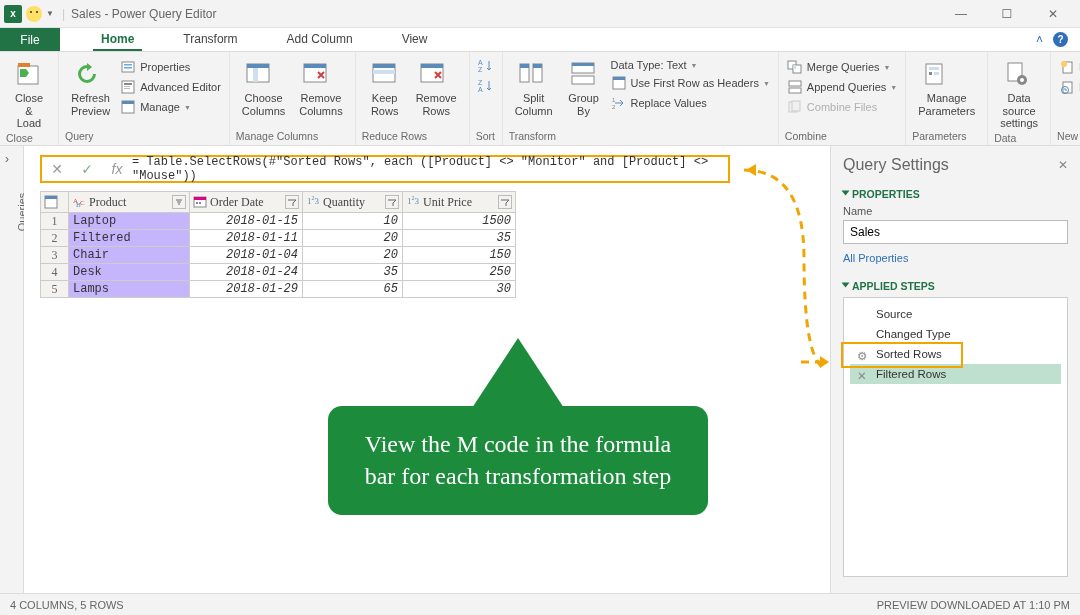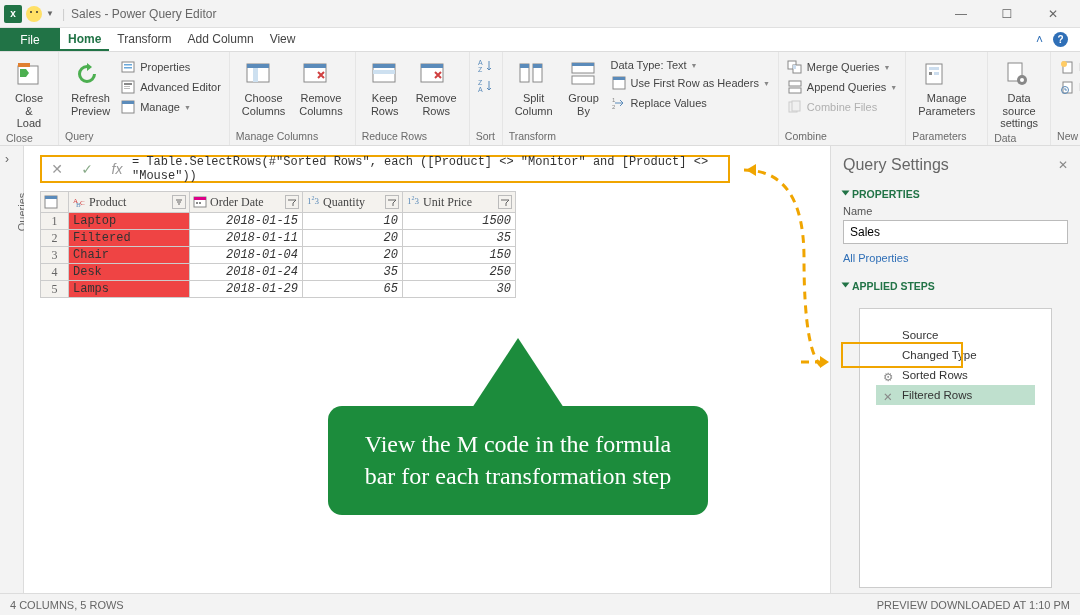--- a/index.html
+++ b/index.html
@@ -12,21 +12,21 @@
 .titlebar .smiley:before{content:"";position:absolute;width:2px;height:2px;background:#333;border-radius:50%;top:5px;left:4px;box-shadow:6px 0 #333;}
 .titlebar .dd{font-size:8px;color:#666;margin-right:2px;}
 .titlebar .sep{color:#ccc;margin:0 6px;}
 .titlebar .title{color:#666;}
 .wincontrols{margin-left:auto;display:flex;}
 .wincontrols div{width:46px;height:28px;display:flex;align-items:center;justify-content:center;color:#666;}
 
 
 .menubar{height:24px;background:#fff;display:flex;align-items:stretch;border-bottom:1px solid #dcdcdc;}
 .menubar .file{width:60px;background:#217346;color:#fff;display:flex;align-items:center;justify-content:center;}
-.menubar .tab{padding:0 8px;display:flex;align-items:center;color:#444;border-bottom:2px solid transparent;}
+.menubar .tab{padding:0 8px;display:flex;align-items:center;color:#444;border-bottom:2px solid transparent;margin-left:33px;}
 .menubar .tab.active{color:#217346;border-bottom:2px solid #217346;font-weight:600;}
 .help-ic{margin-left:auto;display:flex;align-items:center;padding:0 12px;color:#2f6fb7;gap:10px;}
 
 
 .ribbon{height:94px;background:#f3f3f3;border-bottom:1px solid #dcdcdc;display:flex;}
 .rgroup{display:flex;flex-direction:column;padding:4px 6px 0;border-right:1px solid #e5e5e5;}
 .rcontent{flex:1;display:flex;align-items:flex-start;gap:2px;}
 .rlabel{text-align:left;font-size:10.5px;color:#6a6a6a;padding-bottom:3px;}
 .vbtn{display:flex;flex-direction:column;padding:2px 6px;min-width:46px;}
 .vbtn .ic{width:32px;height:32px;display:flex;align-items:center;justify-content:center;}
@@ -57,38 +57,38 @@
 
 .dtable{position:absolute;left:16px;top:45px;border-collapse:collapse;font-family:'Courier New',monospace;font-size:12px;}
 .dtable th,.dtable td{border:1px solid #ccc;padding:0;}
 .dtable th{background:#f4f2ee;font-weight:normal;height:20px;}
 .th-inner{display:flex;align-items:center;height:20px;padding:0 3px;gap:3px;font-family:'Segoe UI';color:#444;}
 .th-inner .ci{width:14px;height:14px;}
 .th-inner .cname{flex:1;text-align:left;}
 .th-inner .cf{width:14px;height:14px;border:1px solid #bbb;display:flex;align-items:center;justify-content:center;}
 .dtable td{height:17px;padding:0 4px;}
 .rowhdr{background:#f4f2ee;width:28px;text-align:center;color:#666;font-family:'Segoe UI';}
-.dtable .c0{width:121px;background:#ef4444;}
+.dtable .c0{width:121px;background:#c4b5fd;}
 .dtable .c1{width:113px;text-align:right;font-style:italic;}
 .dtable .c2{width:100px;text-align:right;font-style:italic;}
 .dtable .c3{width:113px;text-align:right;font-style:italic;}
 .tblcorn{width:24px;background:#f4f2ee;}
 
 
 .callout{position:absolute;left:304px;top:260px;width:380px;background:#1c8c3c;color:#fff;border-radius:14px;padding:22px 26px;text-align:center;font-size:24px;line-height:1.35;font-family:'Segoe UI Light','Segoe UI';}
 .callout:before{content:"";position:absolute;top:-68px;left:50%;margin-left:-46px;border:46px solid transparent;border-bottom:70px solid #1c8c3c;border-top:0;}
 
 
 .qpanel h3{margin:0 0 14px 0;font-weight:400;color:#666;font-size:16px;}
 .qpanel .close{position:absolute;right:12px;top:12px;color:#888;}
 .sect-lbl{font-size:10.5px;color:#217346;font-weight:600;margin-bottom:5px;}
 .tri{display:inline-block;width:0;height:0;border-top:4px solid transparent;border-bottom:4px solid transparent;border-left:5px solid #217346;transform:rotate(90deg);margin-right:4px;vertical-align:1px;}
 .name-in{width:100%;border:1px solid #bbb;padding:4px 6px;font-size:12px;margin-bottom:8px;}
 .linkish{color:#2f6fb7;font-size:11px;margin-bottom:16px;display:block;}
-.steps{background:#fff;border:1px solid #ccc;padding:16px;margin:16px;list-style:none;height:280px;}
+.steps{background:#fff;border:1px solid #ccc;padding:6px;margin:0;list-style:none;height:280px;}
 .steps li{padding:4px 10px 4px 26px;font-size:11.5px;position:relative;}
 .steps li .gear{position:absolute;left:7px;top:5px;color:#888;}
 .steps li.sel{background:#bfe0ce;}
 .step-hl{position:absolute;border:2.5px solid #f0a500;}
 
 
 .status{position:absolute;left:0;bottom:0;right:0;height:22px;background:#f3f3f3;border-top:1px solid #dcdcdc;display:flex;align-items:center;padding:0 10px;font-size:11px;color:#666;}
 .status .r{margin-left:auto;}
 
 </style>

